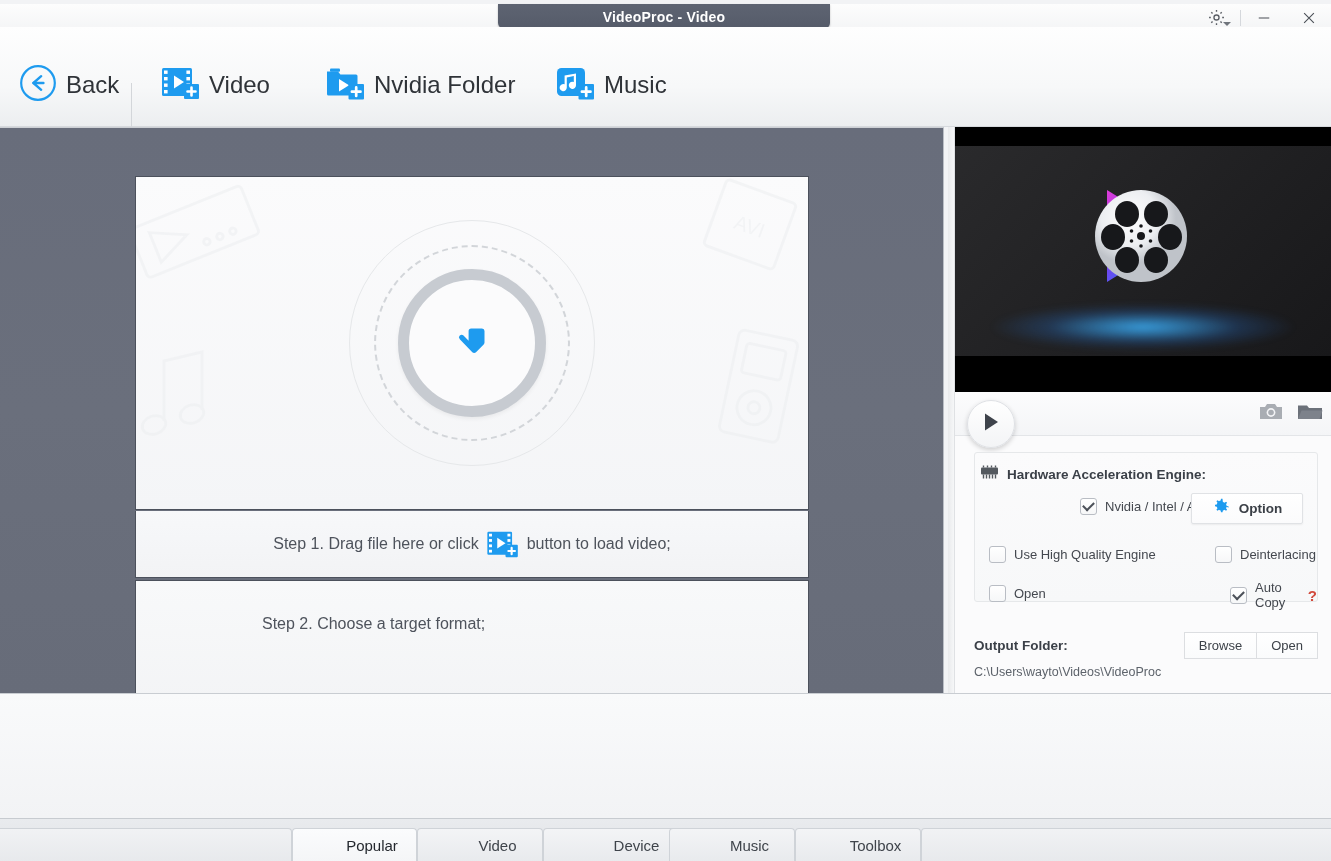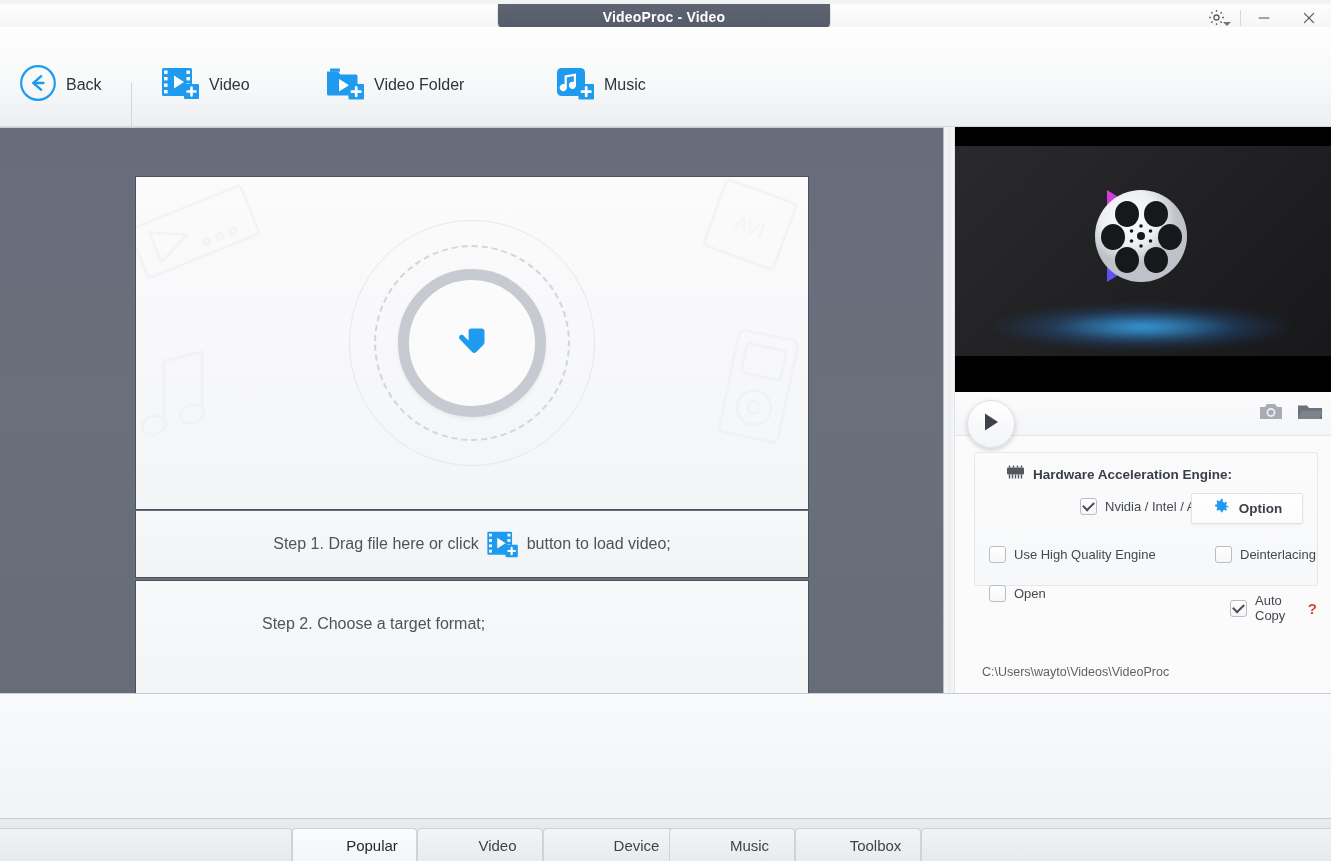--- a/index.html
+++ b/index.html
@@ -35,21 +35,21 @@
   
   #toolbar{
     position:absolute; left:0; top:27px; width:1331px; height:100px;
     background:linear-gradient(#fefefe,#f7f8f9 60%,#eceef0);
     border-bottom:1px solid #d6d9dd;
   }
   .tb-item{
     position:absolute; top:58px; transform:translateY(-50%);
     display:flex; align-items:center; gap:8px; cursor:pointer; height:48px; padding:0 6px;
   }
-  .tb-label{ font-size:16px; color:#2f3338; white-space:nowrap; }
+  .tb-label{ font-size:24px; color:#2f3338; white-space:nowrap; }
   #tb-sep{ position:absolute; left:131px; top:56px; width:1px; height:44px; background:#d3d6da; }
 
   
   #main{
     position:absolute; left:0; top:127px; width:944px; height:566px;
     background:linear-gradient(#686d7b,#6a6f7c 50%,#676c79);
     border-top:1px solid #cdd0d5;
     border-right:1px solid #babec5;
   }
   #dropzone{
@@ -106,24 +106,24 @@
     background:linear-gradient(#fcfcfd,#f4f5f7); border-bottom:1px solid #e3e5e8;
     display:flex; align-items:center; justify-content:flex-end; gap:14px; padding-right:8px;
   }
   #play-btn{
     position:absolute; left:12px; top:273px; width:48px; height:48px; border-radius:50%;
     background:linear-gradient(#ffffff,#f3f4f6);
     border:1px solid #dfe1e5; box-shadow:0 2px 5px rgba(0,0,0,.18);
     display:flex;align-items:center;justify-content:center; cursor:pointer;
   }
   #hw-box{
-    position:absolute; left:19px; top:325px; width:344px; height:134px;
+    position:absolute; left:19px; top:325px; width:344px; height:150px;
     border:1px solid #e6e8ea; border-radius:3px;
     background:linear-gradient(#fbfbfc,#f7f8f9);
-    padding:12px 30px;
+    padding:12px 4px;
   }
   .hw-title{ font-size:13.5px; font-weight:bold; color:#3b4048; display:flex; align-items:center; gap:7px; }
   .cbrow{ display:flex; align-items:center; gap:8px; font-size:13px; color:#44484f; }
   .cb{
     width:17px; height:17px; border:1px solid #b9bdc4; border-radius:3px;
     background:linear-gradient(#ffffff,#f6f7f8);
     display:flex;align-items:center;justify-content:center; flex:none; cursor:pointer;
   }
   .cb.checked:after{
     content:""; width:9px; height:5px; border-left:2px solid #4c5159; border-bottom:2px solid #4c5159;
@@ -137,21 +137,21 @@
     box-shadow:0 1px 2px rgba(0,0,0,.06);
   }
   #out-row{ position:absolute; left:19px; top:505px; width:344px; display:flex; align-items:center; }
   #out-label{ font-size:13.5px; font-weight:bold; color:#3b4048; }
   #out-btns{ margin-left:auto; display:flex; }
   .outbtn{
     height:27px; padding:0 14px; border:1px solid #dcdee1; background:linear-gradient(#fff,#fafbfc);
     font-size:13px; color:#3d4249; display:flex;align-items:center; cursor:pointer;
   }
   .outbtn + .outbtn{ border-left:none; }
-  #out-path{ position:absolute; left:27px; top:538px; font-size:12.5px; color:#5d636b; }
+  #out-path{ position:absolute; left:19px; top:538px; font-size:12.5px; color:#5d636b; }
 
   
   #fmtstrip{
     position:absolute; left:0; top:693px; width:1331px; height:125px;
     background:linear-gradient(#f9fafb,#f2f3f5);
     border-top:1px solid #c9cdd2;
   }
 
   
   #tabbar{
@@ -248,21 +248,21 @@
   <div class="tb-item" style="left:320px">
     <span>
       <svg width="40" height="34" viewBox="0 0 40 34">
         <path d="M1 5.5h11l2.4 3h15.6a1.5 1.5 0 011.5 1.5v18a1.5 1.5 0 01-1.5 1.5H2.5A1.5 1.5 0 011 28z" fill="#1e9bef"></path>
         <rect x="4" y="2.5" width="10" height="3.2" rx="1" fill="#1e9bef"></rect>
         <path d="M13 13l10 6.2-10 6.2z" fill="#fff"></path>
         <rect x="22.5" y="18" width="15.5" height="15.5" rx="1" fill="#1e9bef"></rect>
         <path d="M30.2 21.4v8.6M25.9 25.7h8.6" stroke="#fff" stroke-width="2.7" stroke-linecap="round"></path>
       </svg>
     </span>
-    <span class="tb-label">Video Folder</span>
+    <span class="tb-label">Nvidia Folder</span>
   </div>
 
   <div class="tb-item" style="left:550px">
     <span>
       <svg width="40" height="34" viewBox="0 0 40 34">
         <rect x="1" y="2" width="28" height="28" rx="4.5" fill="#1e9bef"></rect>
         <g fill="#fff">
           <path d="M20 7.5v11.8a3.6 3.6 0 11-2.2-3.3V10l-7 1.6v10a3.6 3.6 0 11-2.2-3.3V9.6z"></path>
         </g>
         <rect x="22.5" y="18" width="15.5" height="15.5" rx="1" fill="#1e9bef"></rect>
@@ -449,27 +449,34 @@
       <span>Use High Quality Engine</span>
     </div>
     <div style="position:absolute;left:240px;top:93px;" class="cbrow">
       <span class="cb"></span>
       <span>Deinterlacing</span>
     </div>
     <div style="position:absolute;left:14px;top:132px;" class="cbrow">
       <span class="cb"></span>
       <span>Open</span>
     </div>
-    <div style="position:absolute;left:255px;top:140px;" class="cbrow">
+    <div style="position:absolute;left:255px;top:127px;" class="cbrow">
       <span class="cb checked"></span>
       <span>Auto Copy</span>
       <span class="qmark">?</span>
     </div>
   </div>
 
+  <div id="out-row">
+    <span id="out-label">Output Folder:</span>
+    <span id="out-btns">
+      <span class="outbtn">Browse</span>
+      <span class="outbtn">Open</span>
+    </span>
+  </div>
   <div id="out-path">C:\Users\wayto\Videos\VideoProc</div>
 </div>
 
 <div id="fmtstrip">
 
   
 
   
 
   

